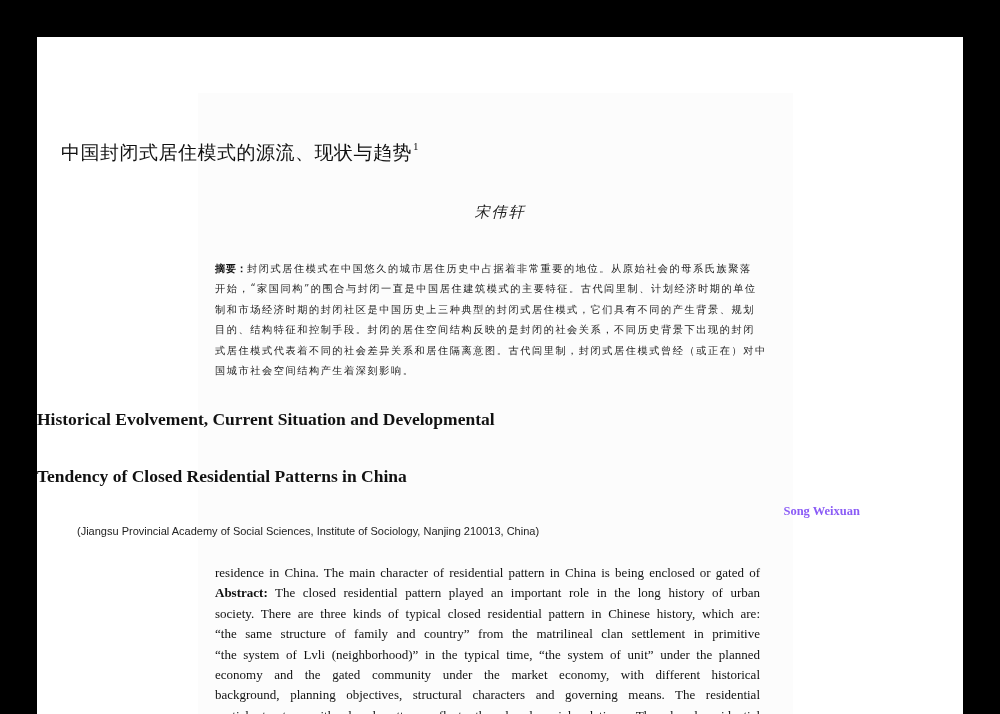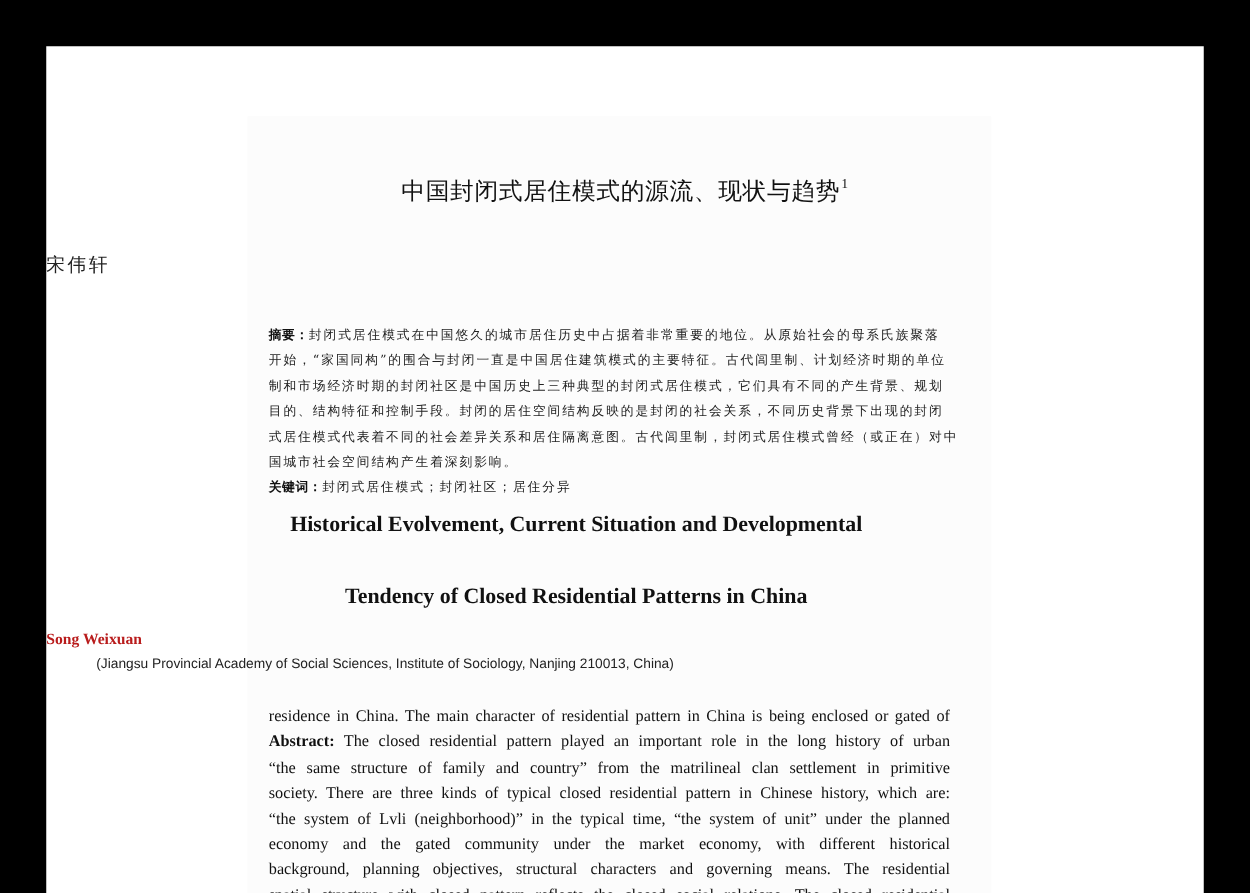--- a/index.html
+++ b/index.html
@@ -22,72 +22,74 @@
       position: absolute;
       left: 161px;
       top: 56px;
       width: 595px;
       height: 660px;
       background: #fcfcfc;
     }
     .abs { position: absolute; }
     .cn-title {
       left: 0; width: 926px; top: 103px;
-      text-align: center;
       font-family: "DejaVu Sans", sans-serif;
       font-size: 19px;
       color: #111;
       letter-spacing: 0.5px;
+      padding-left: 24px;
     }
     .cn-title sup {
       font-family: "Liberation Serif", serif;
       font-size: 11px;
       vertical-align: 9px;
       margin-left: 1px;
     }
     .cn-author {
       left: 0; width: 926px; top: 166px;
+      text-align: center;
       font-family: "DejaVu Serif", serif;
       font-size: 15px;
       color: #222;
       letter-spacing: 2px;
+      font-style: italic;
     }
     .cn-abstract {
       left: 178px; top: 222px;
       width: 548px;
       font-family: "DejaVu Serif", serif;
       font-size: 10.2px;
       line-height: 20.4px;
       color: #222;
       letter-spacing: 1.55px;
     }
     .cn-abstract .line { display: block; white-space: nowrap; }
     .cn-label {
       font-family: "DejaVu Sans", sans-serif;
       font-weight: bold;
       color: #111;
       letter-spacing: 0.5px;
     }
     .en-title {
       left: 0; width: 848px;
-      text-align: center;
+      text-align: left;
       font-family: "Liberation Serif", serif;
       font-weight: bold;
       font-size: 17.5px;
       color: #111;
     }
     .en-title.l1 { top: 372px; }
     .en-title.l2 { top: 413px; margin-top: 16px; }
     .en-author {
       left: 0; width: 823px; top: 467px;
-      text-align: left;
+      text-align: right;
       font-family: "Liberation Serif", serif;
       font-weight: bold;
       font-size: 12.5px;
-      color: #b91c1c;
+      color: #8b5cf6;
     }
     .en-affil {
       left: 0; width: 926px; top: 488px;
       text-align: left;
       font-family: Liberation Sans, sans-serif;
       font-size: 11px;
       color: #222;
       padding-left: 40px;
     }
     .en-abstract {
@@ -117,32 +119,31 @@
 
   <div class="abs cn-author">宋伟轩</div>
 
   <div class="abs cn-abstract">
     <span class="line"><span class="cn-label">摘要：</span><span>封闭式居住模式在中国悠久的城市居住历史中占据着非常重要的地位。从原始社会的母系氏族聚落</span></span>
     <span class="line">开始，“家国同构”的围合与封闭一直是中国居住建筑模式的主要特征。古代闾里制、计划经济时期的单位</span>
     <span class="line">制和市场经济时期的封闭社区是中国历史上三种典型的封闭式居住模式，它们具有不同的产生背景、规划</span>
     <span class="line">目的、结构特征和控制手段。封闭的居住空间结构反映的是封闭的社会关系，不同历史背景下出现的封闭</span>
     <span class="line">式居住模式代表着不同的社会差异关系和居住隔离意图。古代闾里制，封闭式居住模式曾经（或正在）对中</span>
     <span class="line">国城市社会空间结构产生着深刻影响。</span>
-    <span class="line"><span class="cn-label">关键词：</span><span>封闭式居住模式；封闭社区；居住分异</span></span>
   </div>
 
   <div class="abs en-title l1">Historical Evolvement, Current Situation and Developmental</div>
   <div class="abs en-title l2">Tendency of Closed Residential Patterns in China</div>
 
   <div class="abs en-author">Song Weixuan</div>
   <div class="abs en-affil">(Jiangsu Provincial Academy of Social Sciences, Institute of Sociology, Nanjing 210013, China)</div>
 
   <div class="abs en-abstract">
     <span class="line">residence in China. The main character of residential pattern in China is being enclosed or gated of</span>
     <span class="line"><span class="en-label">Abstract:</span><span> The closed residential pattern played an important role in the long history of urban</span></span>
+    <span class="line">society. There are three kinds of typical closed residential pattern in Chinese history, which are:</span>
     <span class="line">“the same structure of family and country” from the matrilineal clan settlement in primitive</span>
-    <span class="line">society. There are three kinds of typical closed residential pattern in Chinese history, which are:</span>
     <span class="line">“the system of Lvli (neighborhood)” in the typical time, “the system of unit” under the planned</span>
     <span class="line">economy and the gated community under the market economy, with different historical</span>
     <span class="line">background, planning objectives, structural characters and governing means. The residential</span>
     <span class="line">spatial structure with closed pattern reflects the closed social relations. The closed residential</span>
   </div>
 </div>
 
 </body></html>

